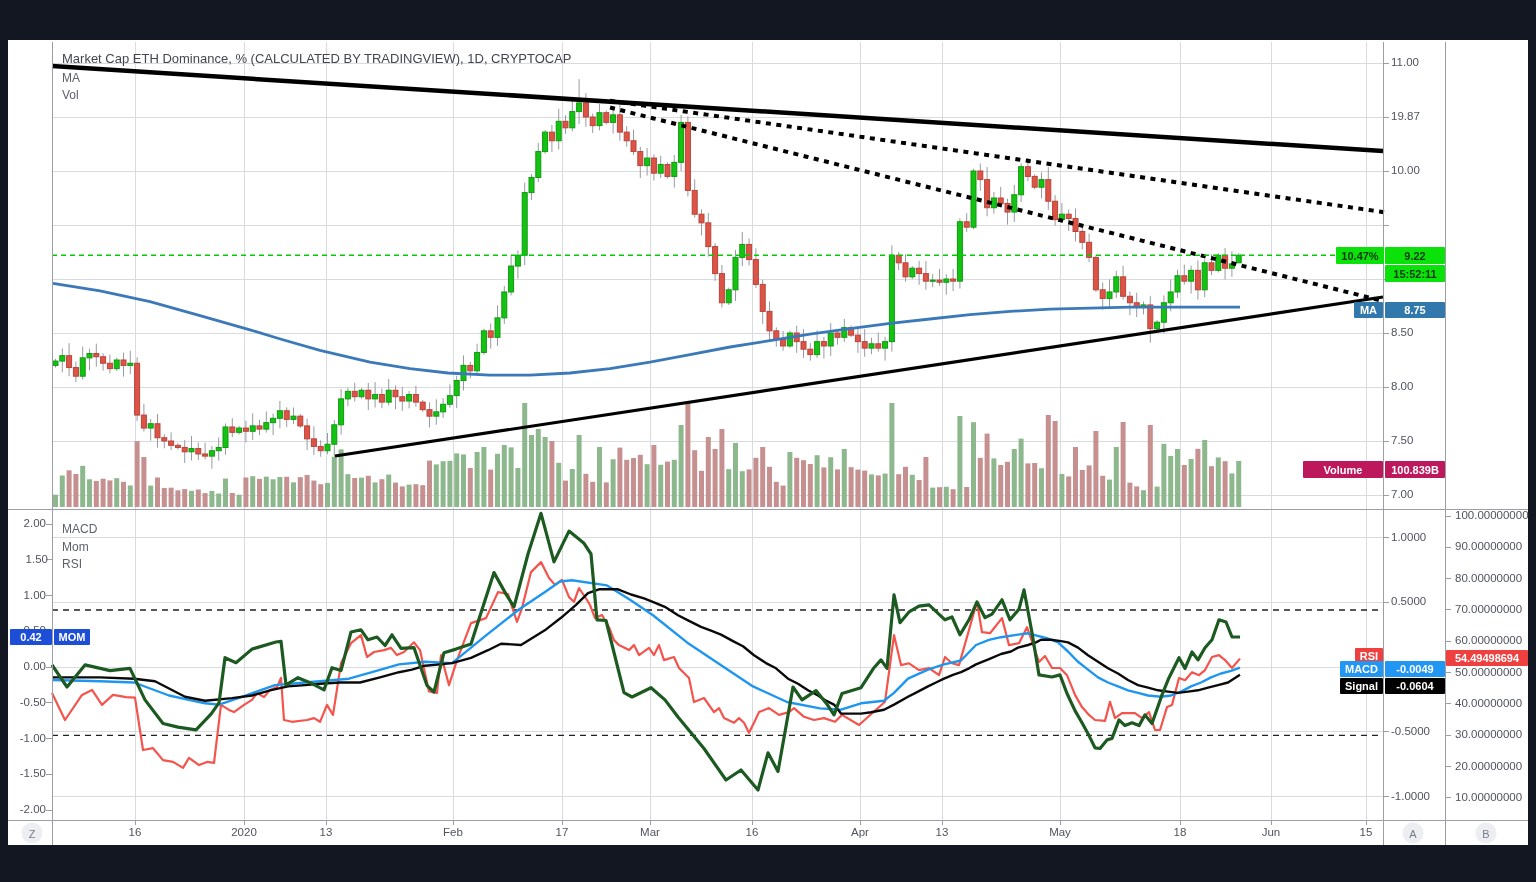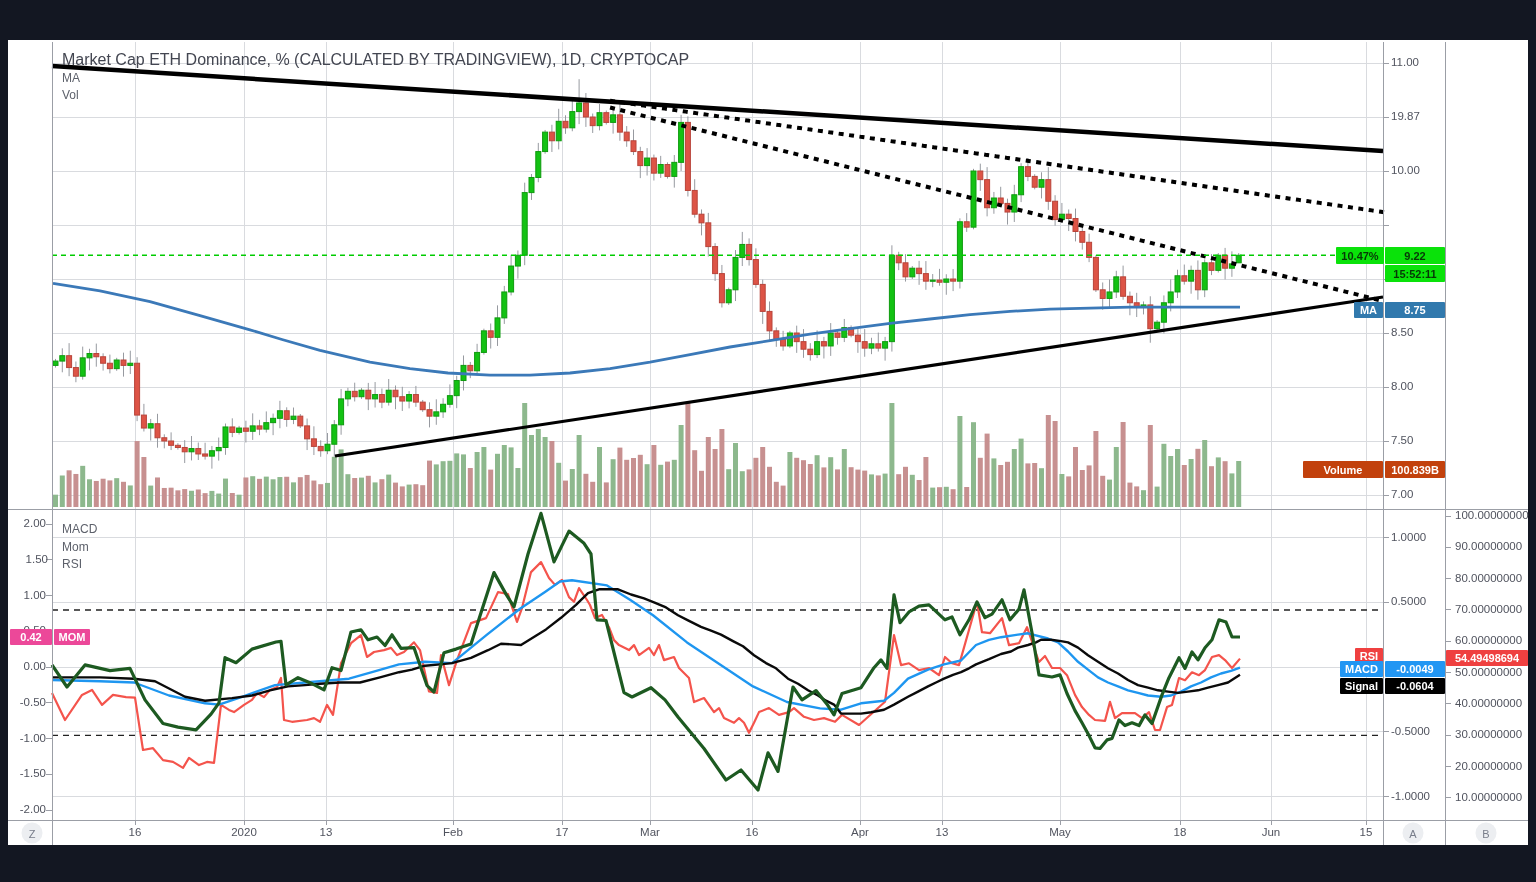--- a/index.html
+++ b/index.html
@@ -10,29 +10,29 @@
   .hdr-l1 b{color:#ffffff;}
   .hdr-l2{position:absolute;left:10px;top:20px;font-size:13px;color:#ffffff;}
   .hdr-l2 .sym{font-weight:bold;}
   .hdr-l2 .teal{color:#3fbfa7;}
   .hdr-l2 .lbl{font-weight:bold;color:#ffffff;margin-left:6px;}
   .arrow{color:#3fbfa7;font-size:10px;}
   
   .shell{position:absolute;left:8px;top:40px;width:1520px;height:805px;background:#ffffff;}
   .shell svg{position:absolute;left:0;top:0;}
   .ovl{position:absolute;font-size:12px;color:#434651;white-space:nowrap;}
-  .title{font-size:16px;}
+  .title{font-size:13px;}
   .leg{color:#5d616b;}
   .axlbl{position:absolute;font-size:11.5px;color:#50535e;white-space:nowrap;}
   .tlbl{position:absolute;font-size:11.5px;color:#50535e;transform:translateX(-50%);}
   .tag{position:absolute;font-size:11px;font-weight:bold;display:flex;align-items:center;justify-content:center;white-space:nowrap;border-radius:1px;}
   .tg-green{background:#0ae20a;color:#073807;}
   .tg-blue{background:#3179ad;color:#fff;}
-  .tg-dgreen{background:#c2410c;color:#fff;text-align:center;}
-  .tg-mom{background:#ec4899;color:#fff;}
+  .tg-dgreen{background:#be185d;color:#fff;text-align:center;}
+  .tg-mom{background:#1d4ed8;color:#fff;}
   .tg-red{background:#ef4040;color:#fff;}
   .tg-macd{background:#2196f3;color:#fff;}
   .tg-black{background:#000;color:#fff;}
   .badge{position:absolute;width:21px;height:21px;border-radius:50%;background:#eceef1;color:#787d8a;font-size:11px;display:flex;align-items:center;justify-content:center;transform:translate(-50%,-50%);}
   
   .ftr{position:absolute;left:0;top:845px;width:100%;height:37px;background:#131722;}
   .ftr .brand{position:absolute;left:52px;top:9px;font-size:15px;font-weight:600;color:#e8eaed;}
   .ftr svg{position:absolute;left:16px;top:7px;}
 </style>
 </head>

